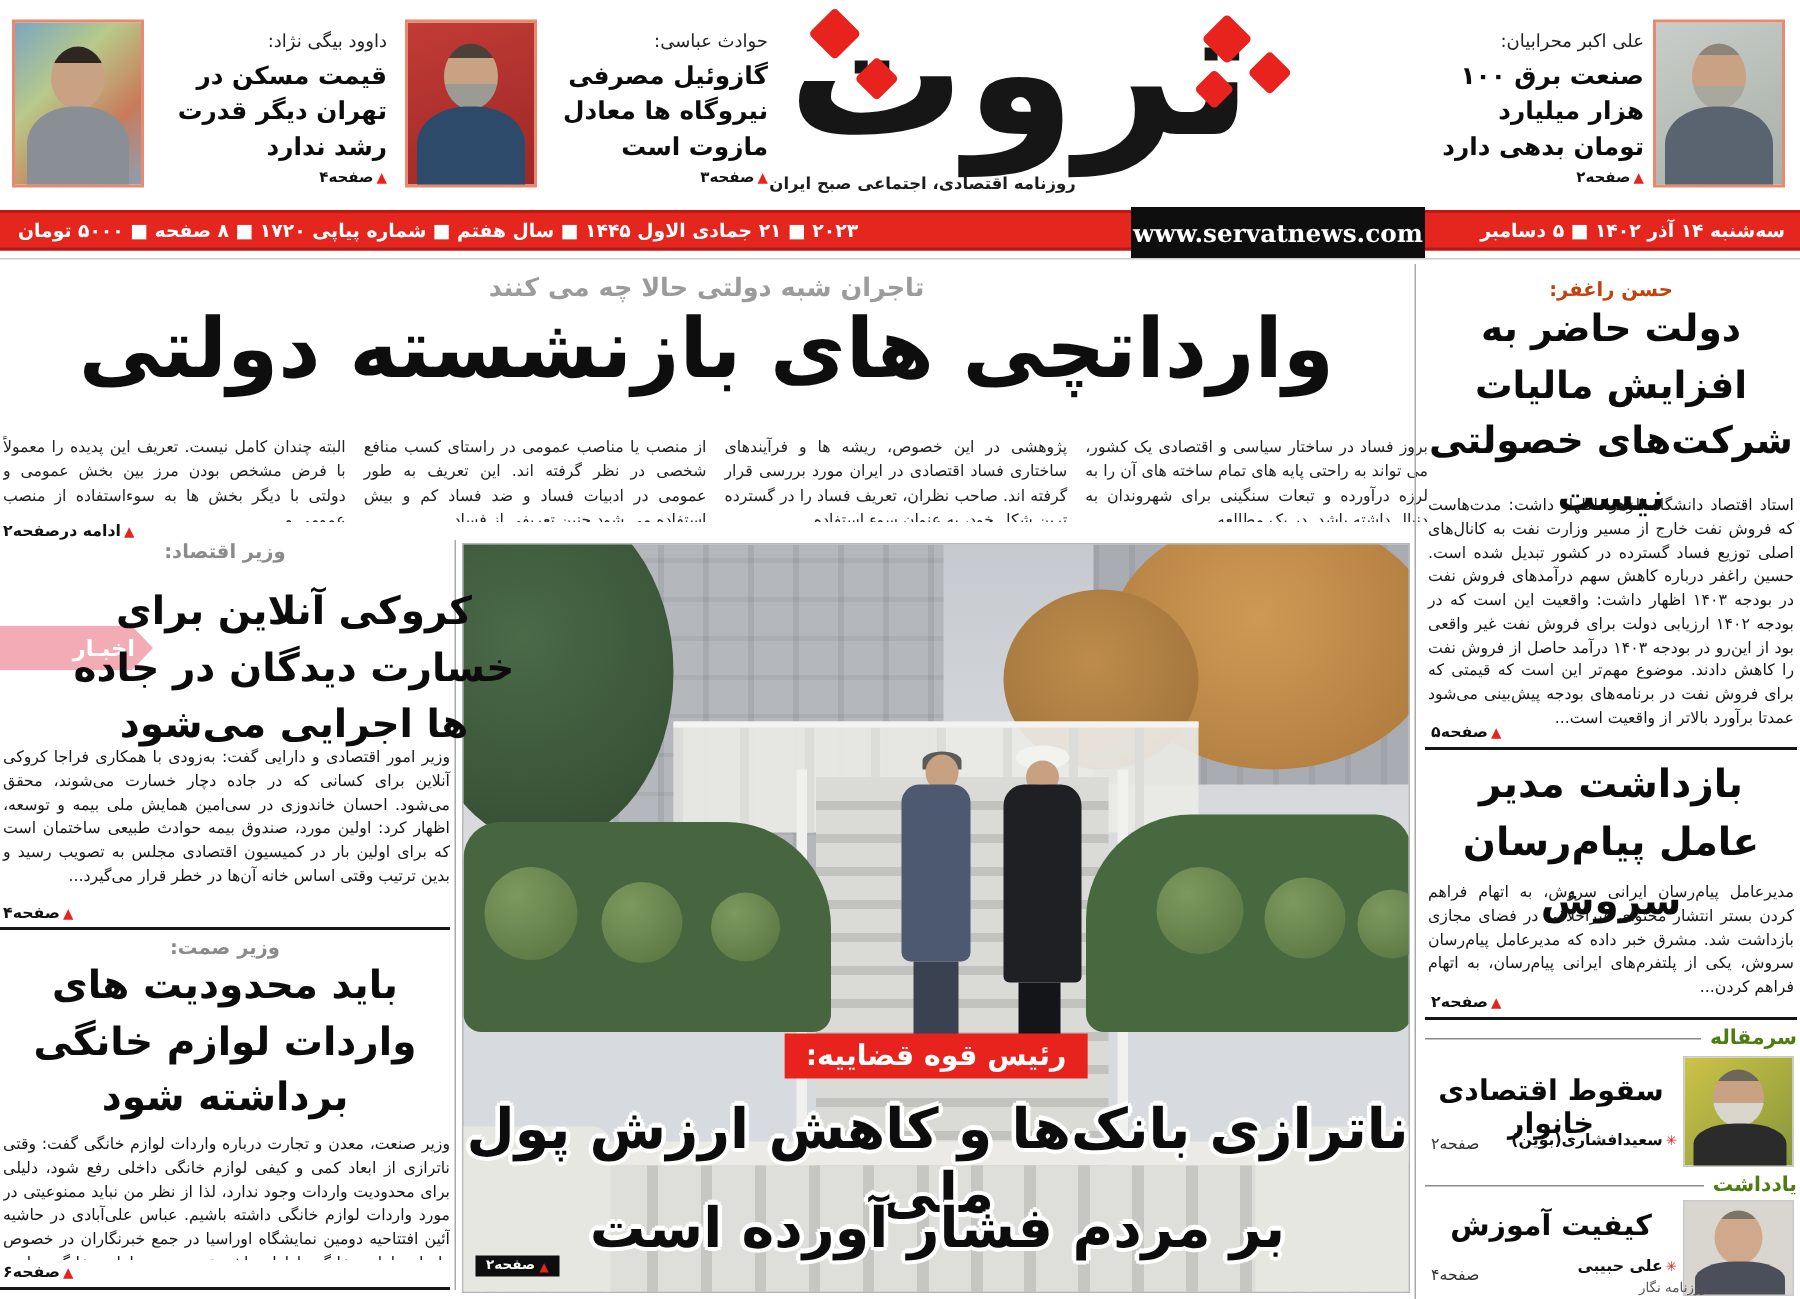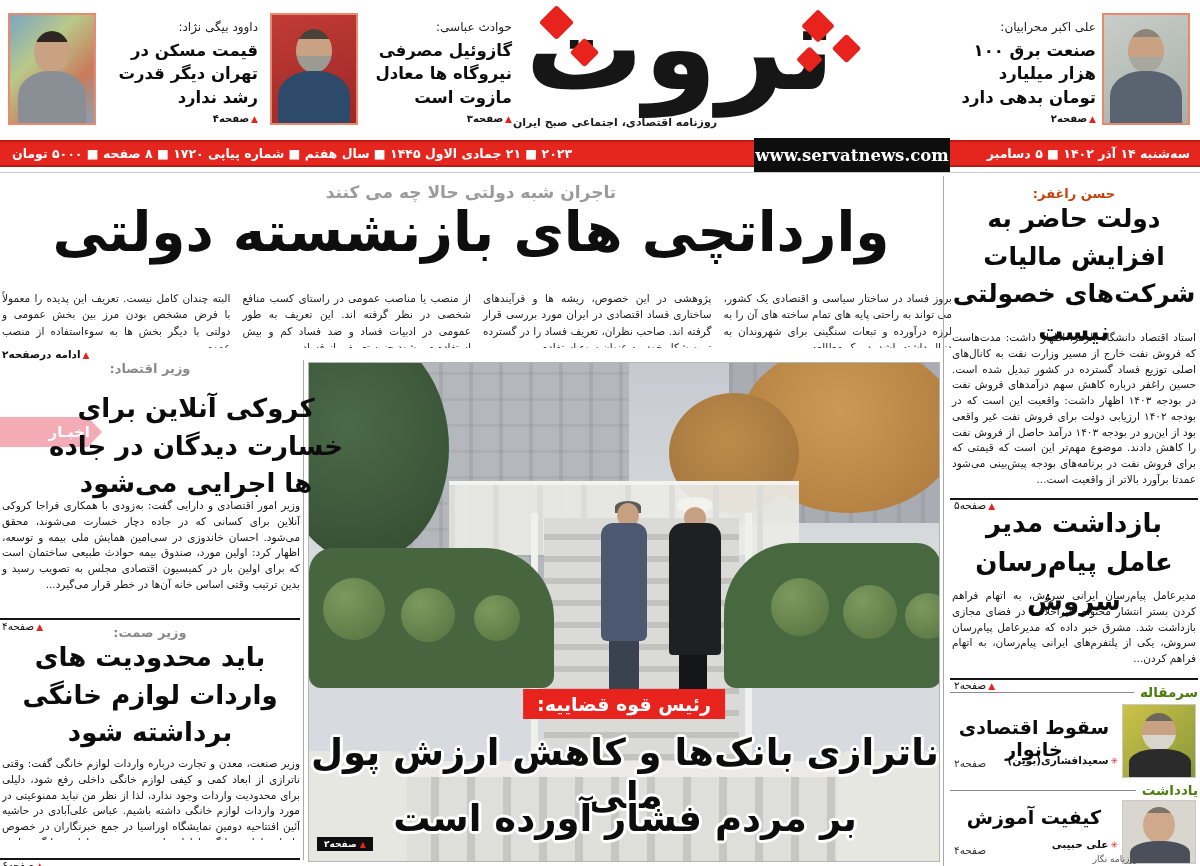--- a/index.html
+++ b/index.html
@@ -58,21 +58,21 @@
   .lead-more{left:2px;top:348px;font-size:10.5px;font-weight:bold;color:#111;}
 
   
   .vline-a{left:303px;top:360px;width:1px;height:500px;background:#a9a9a9;}
   .vline-b{left:943px;top:176px;width:1px;height:690px;background:#a9a9a9;}
 
   
   .kicker{position:absolute;text-align:center;font-size:13px;font-weight:bold;color:#8a8a8a;}
   .colhead{position:absolute;text-align:center;font-weight:bold;color:#0c0c0c;}
   .colbody{position:absolute;font-size:10.5px;line-height:1.5;text-align:justify;color:#161616;}
-  .pageref{position:absolute;font-size:10.5px;font-weight:normal;color:#111;margin-top:17px;}
+  .pageref{position:absolute;font-size:10.5px;font-weight:bold;color:#111;}
   .hr2{position:absolute;height:2px;background:#151515;}
   .la1-kicker{left:0;top:361px;width:300px;}
   .la1-title{left:0;top:390px;width:300px;font-size:26px;line-height:1.45;z-index:2;padding-left:46px;}
   .ribbon{position:absolute;left:0;top:417px;width:102px;height:30px;background:#f3abb5;
           clip-path:polygon(0 0,86% 0,100% 50%,86% 100%,0 100%);color:#fff;font-weight:bold;font-size:15px;
           display:flex;align-items:center;justify-content:flex-start;padding-right:12px;box-sizing:border-box;z-index:1;}
   .la1-body{left:2px;top:498px;width:298px;}
   .la1-page{left:2px;top:603px;}
   .la1-hr{left:0;top:618px;width:300px;}
   .la2-kicker{left:0;top:625px;width:300px;}

